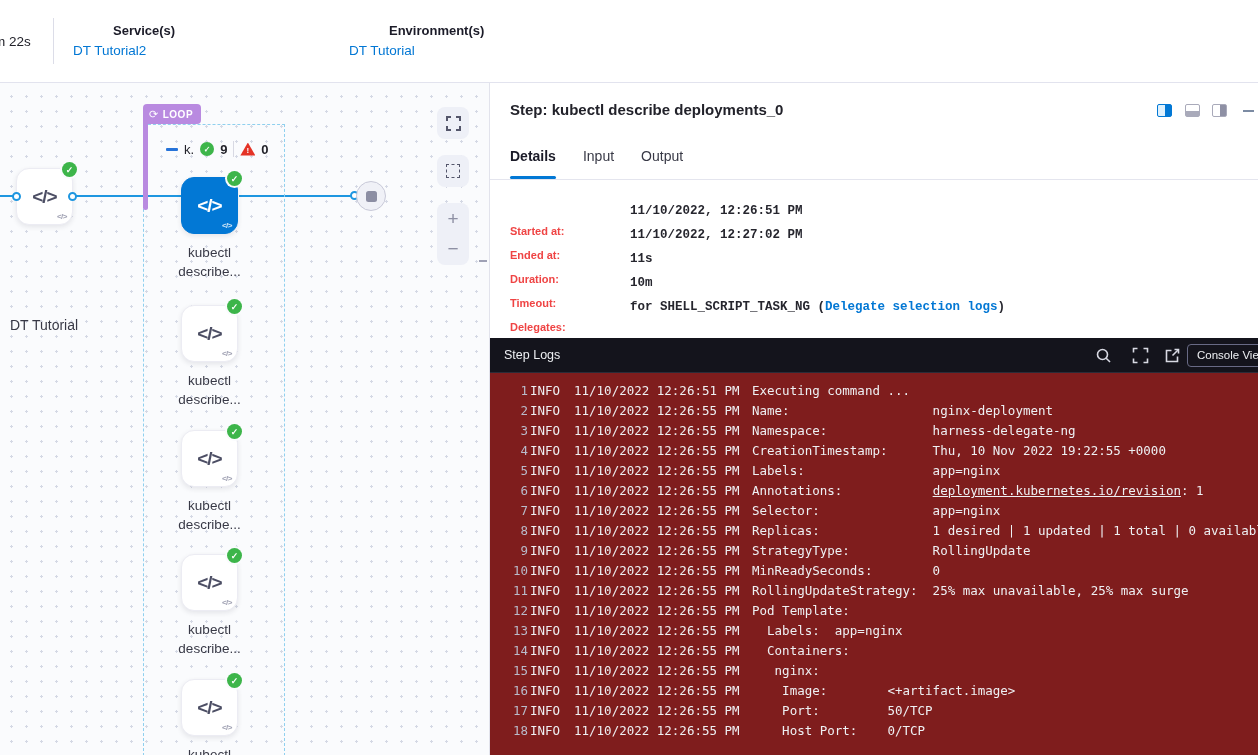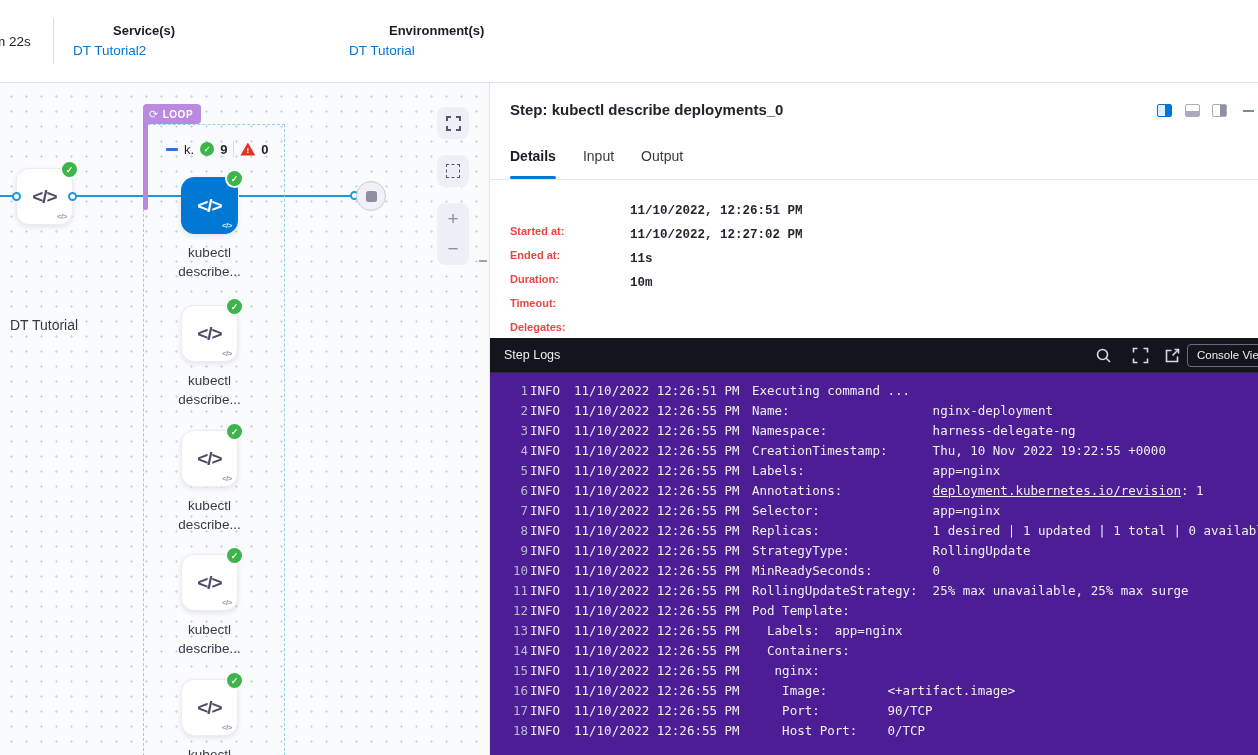--- a/index.html
+++ b/index.html
@@ -103,21 +103,21 @@
   .tab.active { font-weight:700; color:#1b1b28; }
   .tab.active::after { content:""; position:absolute; left:0; right:0; bottom:0; height:3px; background:#0278d5; border-radius:2px; }
 
   .details { padding:24px 20px 0 20px; }
   .detail-row { display:flex; height:24px; align-items:flex-start; }
   .detail-label { width:120px; font-size:11px; font-weight:600; color:#ef4444;margin-top:21px; }
   .detail-value { font-size:12.5px; font-weight:700; color:#26262e;font-family:Liberation Mono, monospace; }
   .detail-value a { color:#0277d4; text-decoration:none; cursor:pointer; font-weight:600; }
 
   
-  .logs { position:absolute; left:0; top:255px; width:768px; height:417px; background:#4c1d95; }
+  .logs { position:absolute; left:0; top:255px; width:768px; height:417px; background:#7f1d1d; }
   .logs-header { position:relative; height:35px; background:#14141c; border-bottom:1px solid #2c2c38;
     display:flex; align-items:center; padding:0 14px; }
   .logs-title { font-size:12.5px; color:#eef0f3; }
   .logs-actions { position:absolute; right:0; left:0; top:0; height:35px; }
   .log-ico { position:absolute; top:9px; width:17px; height:17px; cursor:pointer; }
   .ico-search { left:605px; } .ico-full { left:642px; } .ico-ext { left:674px; }
   .console-btn { position:absolute; left:697px; top:6px; height:23px; padding:0 9px;
     border:1px solid #686a85; border-radius:4px; background:transparent; color:#eef0f3;
     font-size:11.5px; line-height:21px; white-space:nowrap; cursor:pointer;
     font-family:"Liberation Sans", sans-serif; }
@@ -280,20 +280,21 @@
         <div class="detail-row">
           <span class="detail-label">Duration:</span>
           <span class="detail-value">11s</span>
         </div>
         <div class="detail-row">
           <span class="detail-label">Timeout:</span>
           <span class="detail-value">10m</span>
         </div>
         <div class="detail-row">
           <span class="detail-label">Delegates:</span>
+          <span class="detail-value">for SHELL_SCRIPT_TASK_NG (<a>Delegate selection logs</a>)</span>
         </div>
       </div>
 
     <div class="logs">
       <div class="logs-header">
         <span class="logs-title">Step Logs</span>
         <div class="logs-actions">
           <svg class="log-ico ico-search stroked" viewBox="0 0 17 17">
             <circle cx="7.5" cy="7.5" r="5"></circle>
               <line x1="11.2" y1="11.2" x2="15" y2="15"></line>
@@ -322,19 +323,19 @@
           <div class="log-line"><span class="log-num">7</span><span class="log-level">INFO</span><span class="log-time">11/10/2022 12:26:55 PM</span><span class="log-msg">Selector:               app=nginx</span></div>
           <div class="log-line"><span class="log-num">8</span><span class="log-level">INFO</span><span class="log-time">11/10/2022 12:26:55 PM</span><span class="log-msg">Replicas:               1 desired | 1 updated | 1 total | 0 available</span></div>
           <div class="log-line"><span class="log-num">9</span><span class="log-level">INFO</span><span class="log-time">11/10/2022 12:26:55 PM</span><span class="log-msg">StrategyType:           RollingUpdate</span></div>
           <div class="log-line"><span class="log-num">10</span><span class="log-level">INFO</span><span class="log-time">11/10/2022 12:26:55 PM</span><span class="log-msg">MinReadySeconds:        0</span></div>
           <div class="log-line"><span class="log-num">11</span><span class="log-level">INFO</span><span class="log-time">11/10/2022 12:26:55 PM</span><span class="log-msg">RollingUpdateStrategy:  25% max unavailable, 25% max surge</span></div>
           <div class="log-line"><span class="log-num">12</span><span class="log-level">INFO</span><span class="log-time">11/10/2022 12:26:55 PM</span><span class="log-msg">Pod Template:</span></div>
           <div class="log-line"><span class="log-num">13</span><span class="log-level">INFO</span><span class="log-time">11/10/2022 12:26:55 PM</span><span class="log-msg">  Labels:  app=nginx</span></div>
           <div class="log-line"><span class="log-num">14</span><span class="log-level">INFO</span><span class="log-time">11/10/2022 12:26:55 PM</span><span class="log-msg">  Containers:</span></div>
           <div class="log-line"><span class="log-num">15</span><span class="log-level">INFO</span><span class="log-time">11/10/2022 12:26:55 PM</span><span class="log-msg">   nginx:</span></div>
           <div class="log-line"><span class="log-num">16</span><span class="log-level">INFO</span><span class="log-time">11/10/2022 12:26:55 PM</span><span class="log-msg">    Image:        &lt;+artifact.image&gt;</span></div>
-          <div class="log-line"><span class="log-num">17</span><span class="log-level">INFO</span><span class="log-time">11/10/2022 12:26:55 PM</span><span class="log-msg">    Port:         90/TCP</span></div>
+          <div class="log-line"><span class="log-num">17</span><span class="log-level">INFO</span><span class="log-time">11/10/2022 12:26:55 PM</span><span class="log-msg">    Port:         50/TCP</span></div>
           <div class="log-line"><span class="log-num">18</span><span class="log-level">INFO</span><span class="log-time">11/10/2022 12:26:55 PM</span><span class="log-msg">    Host Port:    0/TCP</span></div>
         </div>
     </div>
   </aside>
 
 </div>
 
 </body></html>

